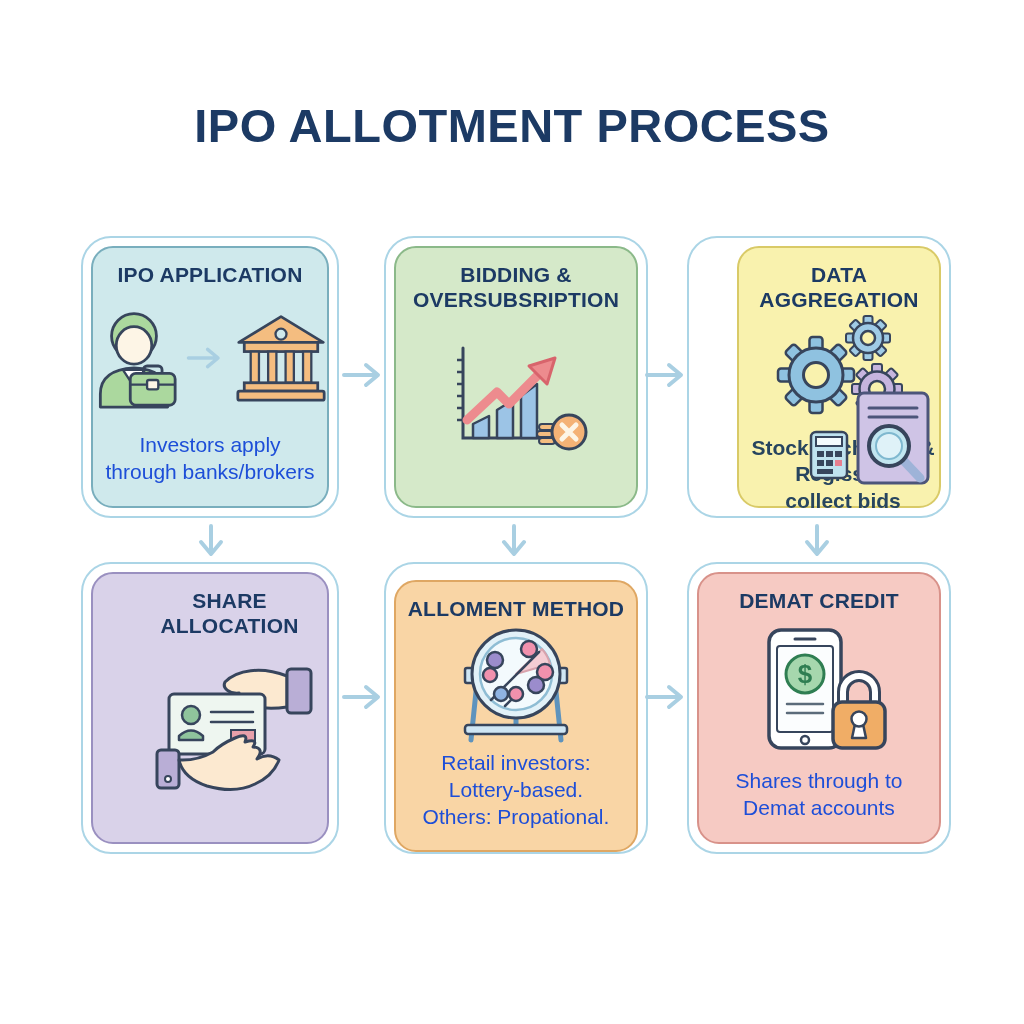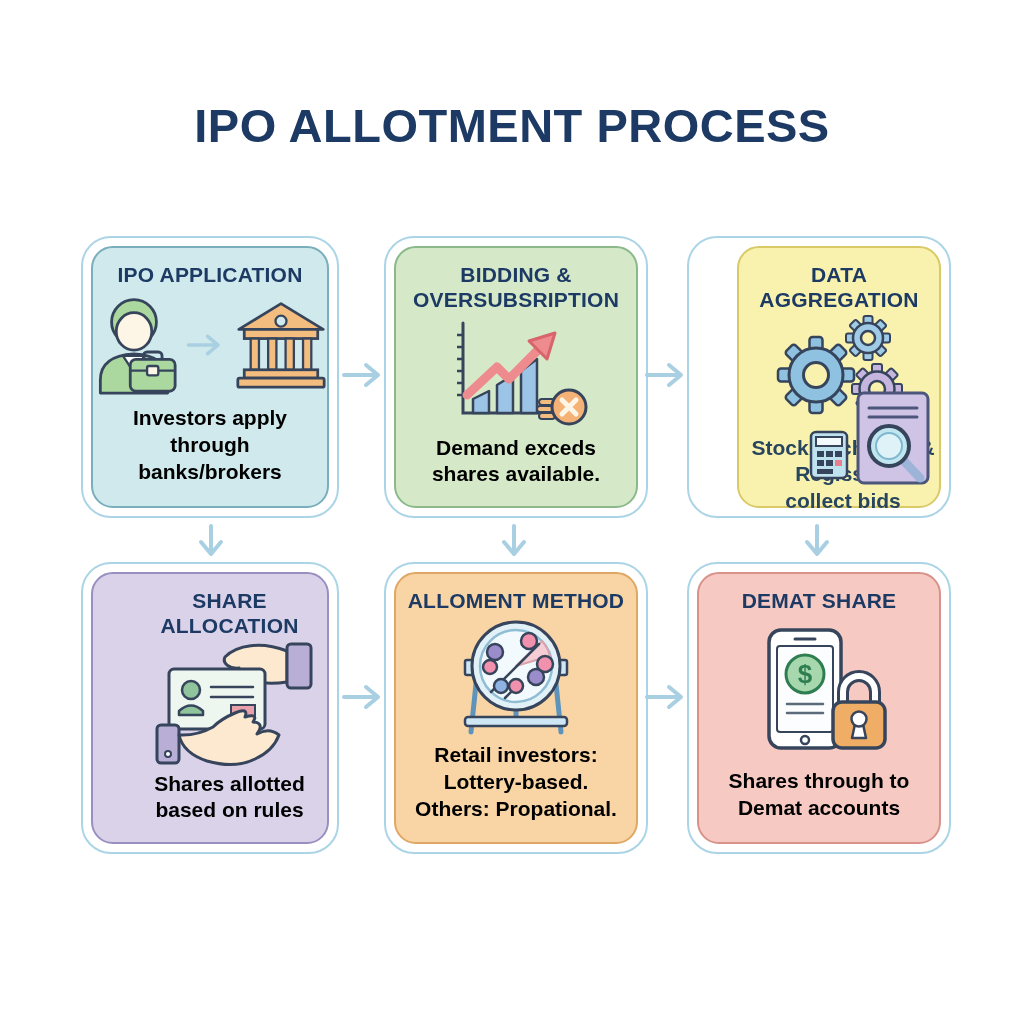--- a/index.html
+++ b/index.html
@@ -26,29 +26,29 @@
   .card-title {
     font-size: 21px; font-weight: 800; color: #1c3a64;
     text-align: center; white-space: pre-line; line-height: 1.18;
     letter-spacing: 0.2px;
   }
   .icon-zone {
     flex: 1; width: 100%; display: flex; align-items: center;
     justify-content: center; gap: 8px;
   }
   .card-body {
-    font-size: 21px; font-weight: 700; color: #000000;
+    font-size: 21px; font-weight: 400; color: #1d4ed8;
     text-align: center; white-space: pre-line; line-height: 1.28;
   }
   
   .theme-app   { background: #cfe9ec; border-color: #79aebd; }
   .theme-bid   { background: #d5e9c9; border-color: #8bb989; align-items: center; }
   .theme-data  { background: #f9f2ae; border-color: #d9ca67; }
   .theme-share { background: #d9d2e9; border-color: #9a90c0; padding-left: 47px; }
-  .theme-allot { background: #f9d5a5; border-color: #dfa763; }
+  .theme-allot { background: #f9d5a5; border-color: #dfa763; margin-top: 8px; }
   .theme-demat { background: #f6cac3; border-color: #d8928a; }
   
   .pos-c1 { left: 81px;  top: 236px; width: 258px; height: 282px; }
   .pos-c2 { left: 384px; top: 236px; width: 264px; height: 282px; }
   .pos-c3 { left: 687px; top: 236px; width: 264px; height: 282px; padding-left: 48px; }
   .pos-c4 { left: 81px;  top: 562px; width: 258px; height: 292px; }
   .pos-c5 { left: 384px; top: 562px; width: 264px; height: 292px; }
   .pos-c6 { left: 687px; top: 562px; width: 264px; height: 292px; }
   .flow-arrow { position: absolute; }
   .ah1 { left: 340px; top: 359px; }
@@ -130,22 +130,20 @@
             <path d="M26,82 L56,54 L68,66 L96,38" stroke="#ed8b8e" stroke-width="9" fill="none" stroke-linejoin="round" stroke-linecap="round"></path>
             <path d="M88,28 L114,20 L106,46 Z" fill="#ed8b8e" stroke="#d8646c" stroke-width="3" stroke-linejoin="round"></path>
             <rect x="98" y="86" width="16" height="6" rx="3" fill="#f4bd80" stroke="#37455c" stroke-width="2"></rect>
             <rect x="96" y="93" width="16" height="6" rx="3" fill="#f4bd80" stroke="#37455c" stroke-width="2"></rect>
             <rect x="98" y="100" width="16" height="6" rx="3" fill="#f4bd80" stroke="#37455c" stroke-width="2"></rect>
             <circle cx="128" cy="94" r="17" fill="#f4b276" stroke="#37455c" stroke-width="3"></circle>
             <path d="M121,87 L135,101 M135,87 L121,101" stroke="#fdf5e6" stroke-width="5" stroke-linecap="round"></path>
           </svg>
         </span>
       </div>
-      <div class="card-body">Demand exceds
-shares available.</div>
     </div>
   </div>
 
   <div class="card pos-c3">
     <div class="card-inner theme-data">
       <div class="card-title">DATA AGGREGATION</div>
       <div class="icon-zone">
         <span>
           <svg width="150" height="112" viewBox="0 0 150 112">
             <g transform="translate(52,62)">
@@ -238,22 +236,20 @@
             <rect x="86" y="66" width="24" height="12" fill="#e8a0aa" stroke="#37455c" stroke-width="2"></rect>
             <path d="M96,30 C110,22 126,24 136,32 C140,38 132,44 120,40" fill="#fce9d0" stroke="#37455c" stroke-width="3" stroke-linejoin="round" opacity="0"></path>
             <rect x="12" y="86" width="22" height="38" rx="4" fill="#b9aed6" stroke="#37455c" stroke-width="3"></rect>
             <circle cx="23" cy="115" r="3" fill="#ffffff" stroke="#37455c" stroke-width="2"></circle>
             <path d="M34,96 Q38,114 62,122 Q90,130 110,120 Q128,112 134,96
                      Q124,88 112,95 Q120,84 108,83 Q114,74 100,78 Q104,68 90,74
                      Q76,80 68,88 Q52,97 34,96 Z" fill="#fce9d0" stroke="#37455c" stroke-width="3" stroke-linejoin="round"></path>
           </svg>
         </span>
       </div>
-      <div class="card-body">Shares allotted
-based on rules</div>
     </div>
   </div>
 
   <div class="card pos-c5">
     <div class="card-inner theme-allot">
       <div class="card-title">ALLOMENT METHOD</div>
       <div class="icon-zone">
         <span>
           <svg width="150" height="124" viewBox="0 0 150 124">
             <path d="M36,60 L30,118 M114,60 L120,118" stroke="#5e93bd" stroke-width="5" stroke-linecap="round"></path>
@@ -277,21 +273,21 @@
         </span>
       </div>
       <div class="card-body">Retail investors:
 Lottery-based.
 Others: Propational.</div>
     </div>
   </div>
 
   <div class="card pos-c6">
     <div class="card-inner theme-demat">
-      <div class="card-title">DEMAT SHARE</div>
+      <div class="card-title">DEMAT CREDIT</div>
       <div class="icon-zone">
         <span>
           <svg width="144" height="126" viewBox="0 0 144 126">
             <rect x="22" y="4" width="72" height="118" rx="12" fill="#ffffff" stroke="#37455c" stroke-width="3.5"></rect>
             <path d="M48,13 H68" stroke="#37455c" stroke-width="3" stroke-linecap="round"></path>
             <rect x="30" y="20" width="56" height="86" rx="3" fill="#fbfdfe" stroke="#37455c" stroke-width="2"></rect>
             <circle cx="58" cy="48" r="19" fill="#a6d7ad" stroke="#2f7e52" stroke-width="3"></circle>
             <text x="58" y="57" font-size="26" font-weight="bold" fill="#2f7e52" text-anchor="middle" font-family="Liberation Sans, sans-serif">$</text>
             <path d="M40,78 H76 M40,87 H76" stroke="#5b6b7a" stroke-width="2.5" stroke-linecap="round"></path>
             <circle cx="58" cy="114" r="4" fill="none" stroke="#37455c" stroke-width="2.5"></circle>

